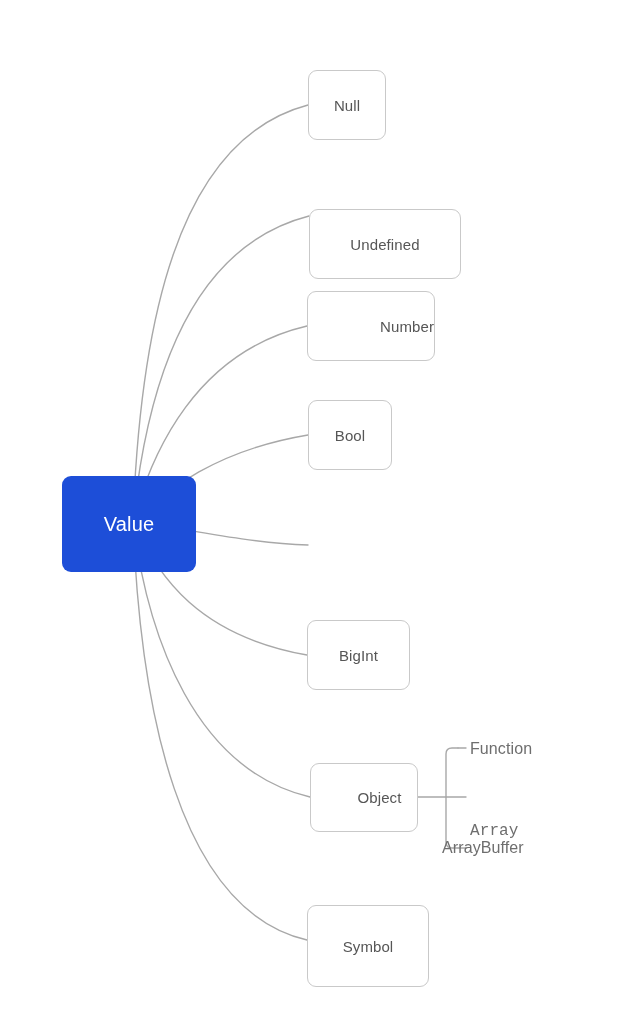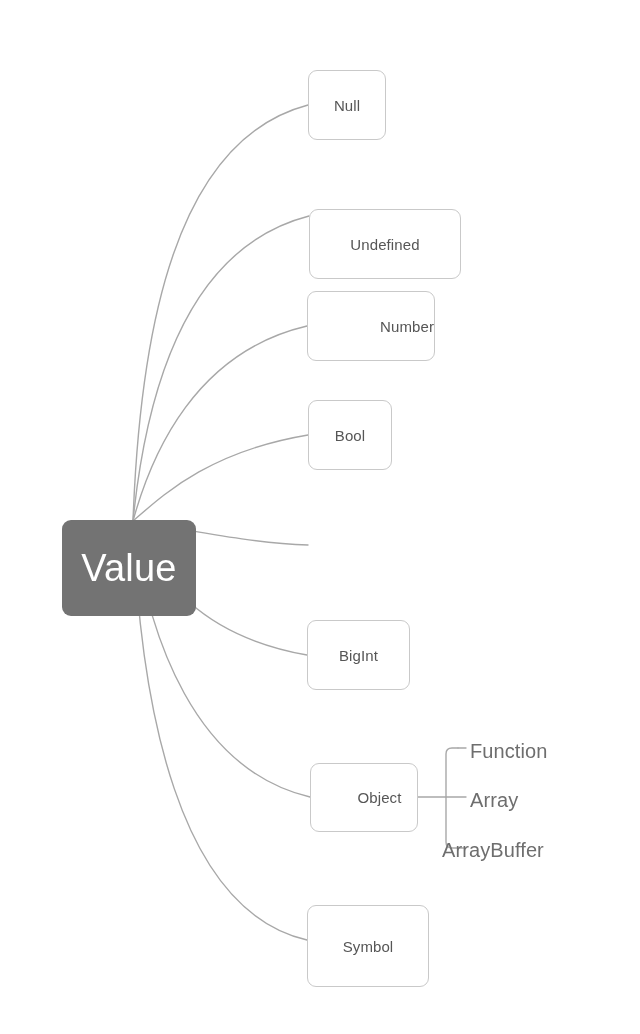--- a/index.html
+++ b/index.html
@@ -37,35 +37,34 @@
     font-weight: 400;
     letter-spacing: 0.1px;
     white-space: nowrap;
   }
   .node-root {
     position: absolute;
     box-sizing: border-box;
     display: flex;
     align-items: center;
     justify-content: center;
-    background: #737373;
+    background: #1d4ed8;
     border: none;
     border-radius: 9px;
     color: #ffffff;
-    font-size: 38px;
+    font-size: 20px;
     font-weight: 400;
     letter-spacing: 0.2px;
     white-space: nowrap;
     z-index: 3;
-    margin-top: 44px;
   }
   .leaf-label {
     position: absolute;
     color: #6e6e6e;
-    font-size: 20px;
+    font-size: 16px;
     font-weight: 400;
     white-space: nowrap;
     letter-spacing: 0.1px;
   }
 </style>
 </head>
 <body>
 
 <div id="canvas">
 
@@ -118,21 +117,21 @@
   </div>
 
   <div class="node" style="left:307px; top:905px; width:122px; height:82px;">
     <span>Symbol</span>
   </div>
 
   <div class="leaf-label" style="left:470px; top:740px;">
     <span>Function</span>
   </div>
 
-  <div class="leaf-label" style="left:470px; top:789px;">
+  <div class="leaf-label" style="left:470px; top:822px;font-family:Liberation Mono, monospace;">
     <span>Array</span>
   </div>
 
   <div class="leaf-label" style="left:442px; top:839px;">
     <span>ArrayBuffer</span>
   </div>
 
 </div>
 
 </body></html>

